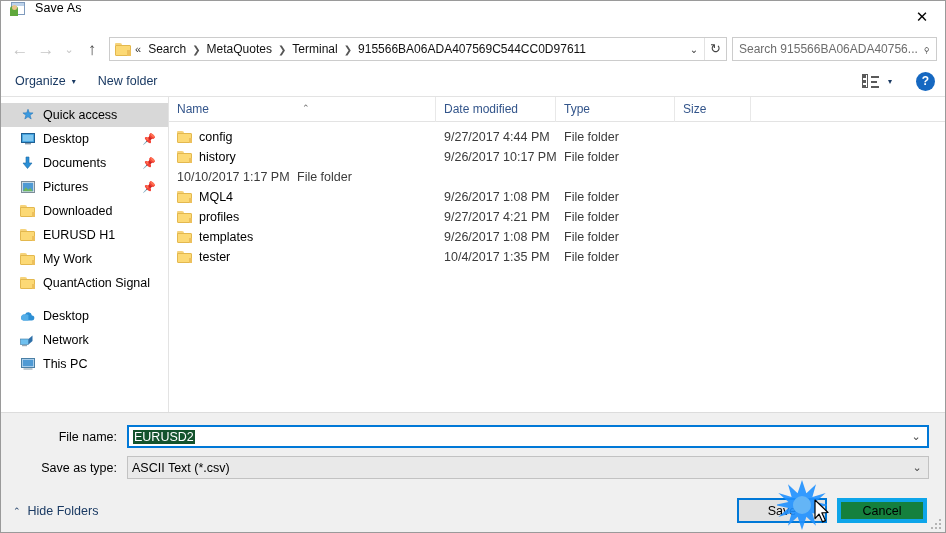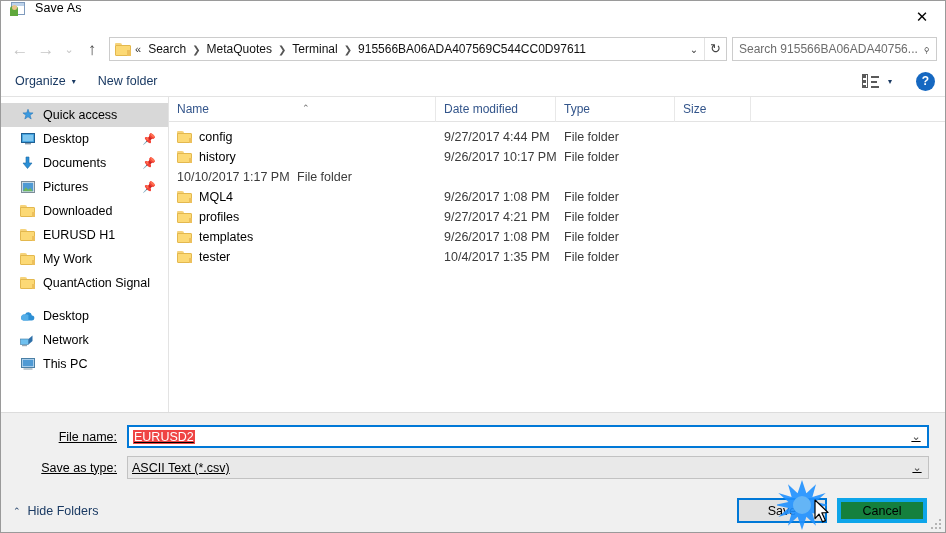--- a/index.html
+++ b/index.html
@@ -163,39 +163,38 @@
   .fi .fold {
     position: absolute; right: 0; bottom: 0; width: 22%; height: 42%;
     background: #edc05c;
   }
 
   
   .formarea {
     flex: 0 0 auto; background: #f0f0f0;
     border-top: 1px solid #dcdcdc;
     padding: 12px 16px 10px 16px;
-    text-decoration: underline;
   }
   .formrow { display: flex; align-items: center; height: 23px; margin-bottom: 8px; }
   .formrow:last-child { margin-bottom: 0; }
   .formlabel {
     flex: 0 0 110px; text-align: right; padding-right: 10px;
     font-size: 12.5px; color: #000;
   }
   .combo {
     flex: 1 1 auto; height: 23px; display: flex; align-items: center;
     background: #fff; border: 1px solid #7a7a7a; min-width: 0;
   }
   .combo.focused { border: 2px solid #0078d7; }
   .combo.grey { background: #e9e9e9; border: 1px solid #c2c2c2; }
   .combo .val {
     flex: 1 1 auto; font-size: 12.5px; color: #000; padding-left: 4px;
     white-space: nowrap; overflow: hidden;
   }
-  .combo .val .sel { background: #ef4444; color: #fff; padding: 1px 1px 2px 1px; }
+  .combo .val .sel { background: #14532d; color: #fff; padding: 1px 1px 2px 1px; }
   .combo .chev { flex: 0 0 22px; text-align: center; font-size: 11px; color: #4a4a4a; }
 
   
   .footer {
     flex: 0 0 43px; height: 43px; background: #f0f0f0;
     display: flex; align-items: center; padding: 0 18px 0 12px;
     position: relative;
   }
   .hide-folders { display: flex; align-items: center; font-size: 12.5px; color: #1a3a63; }
   .hide-folders .car { font-size: 9px; margin-right: 7px; color: #1a3a63; }

